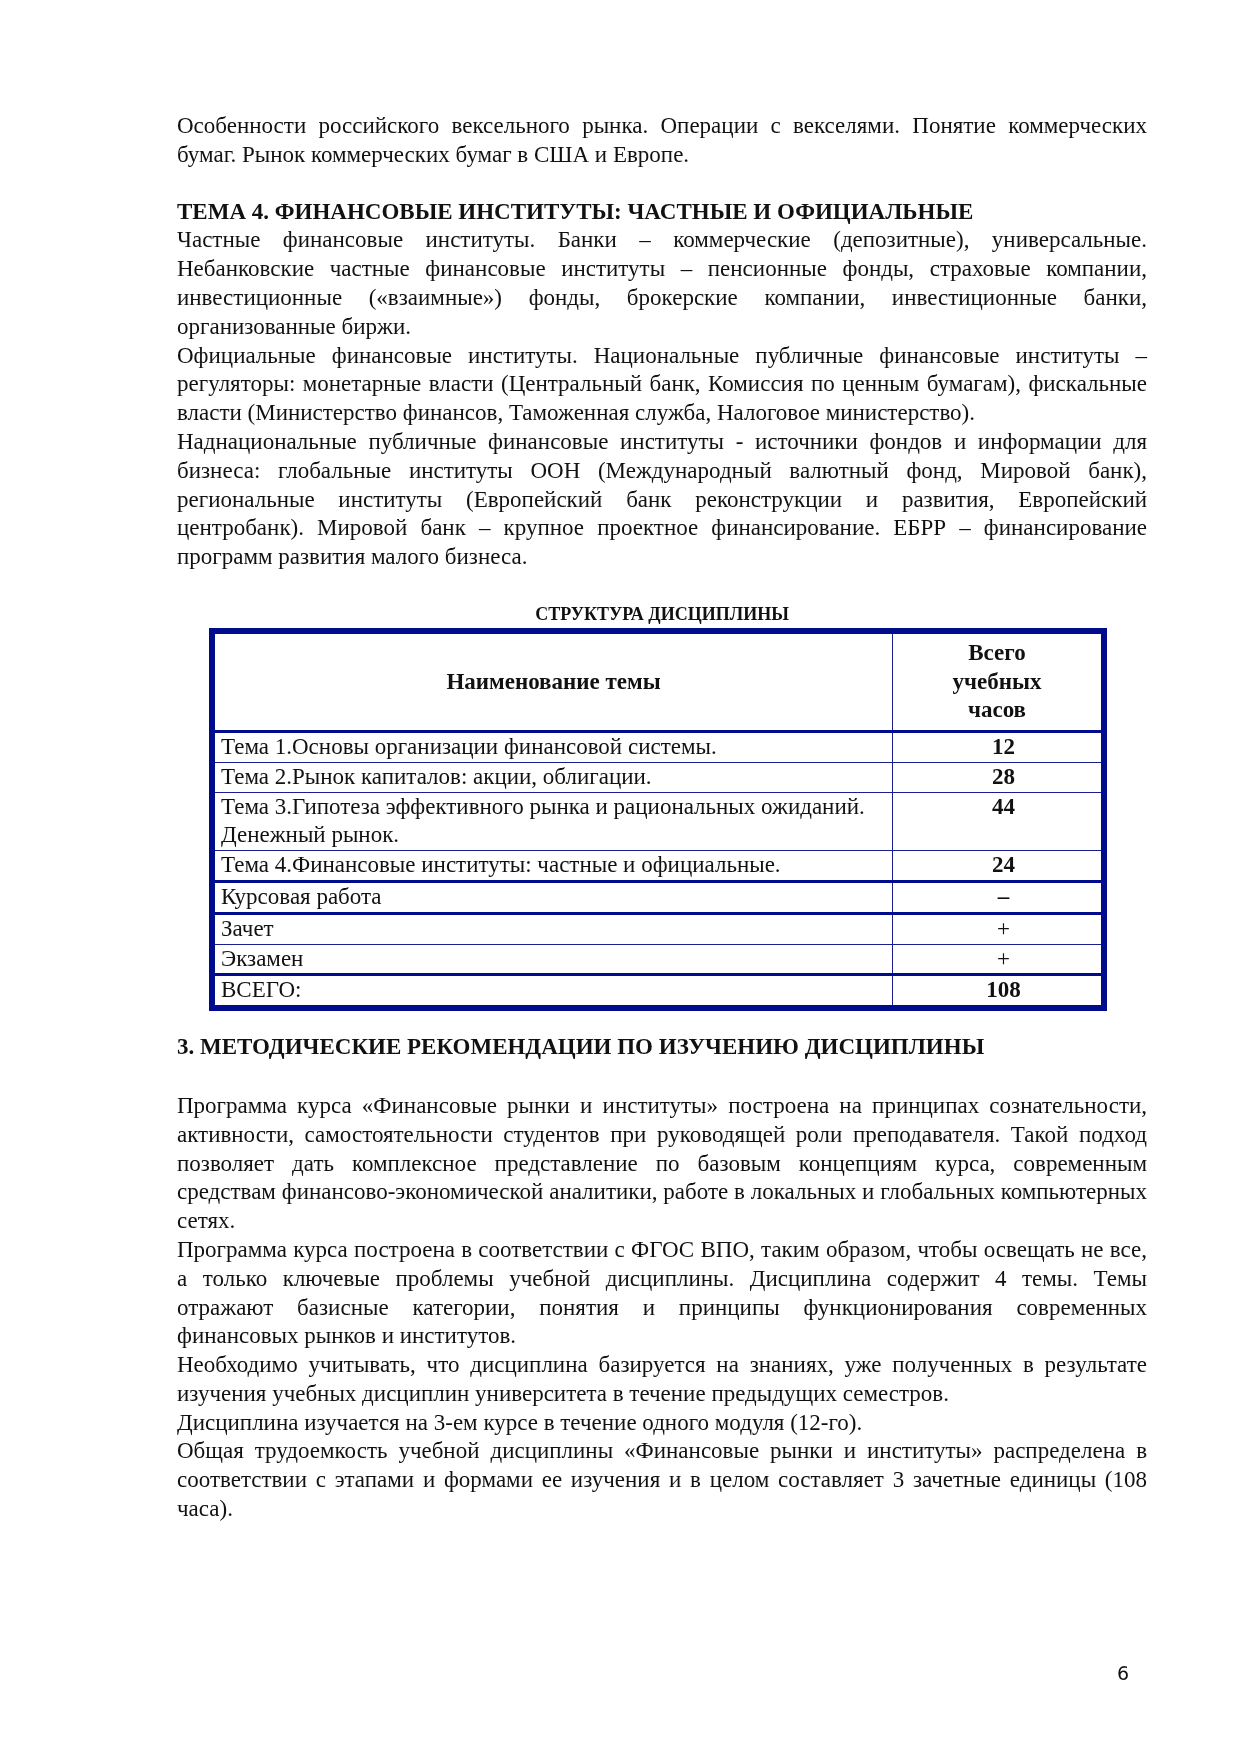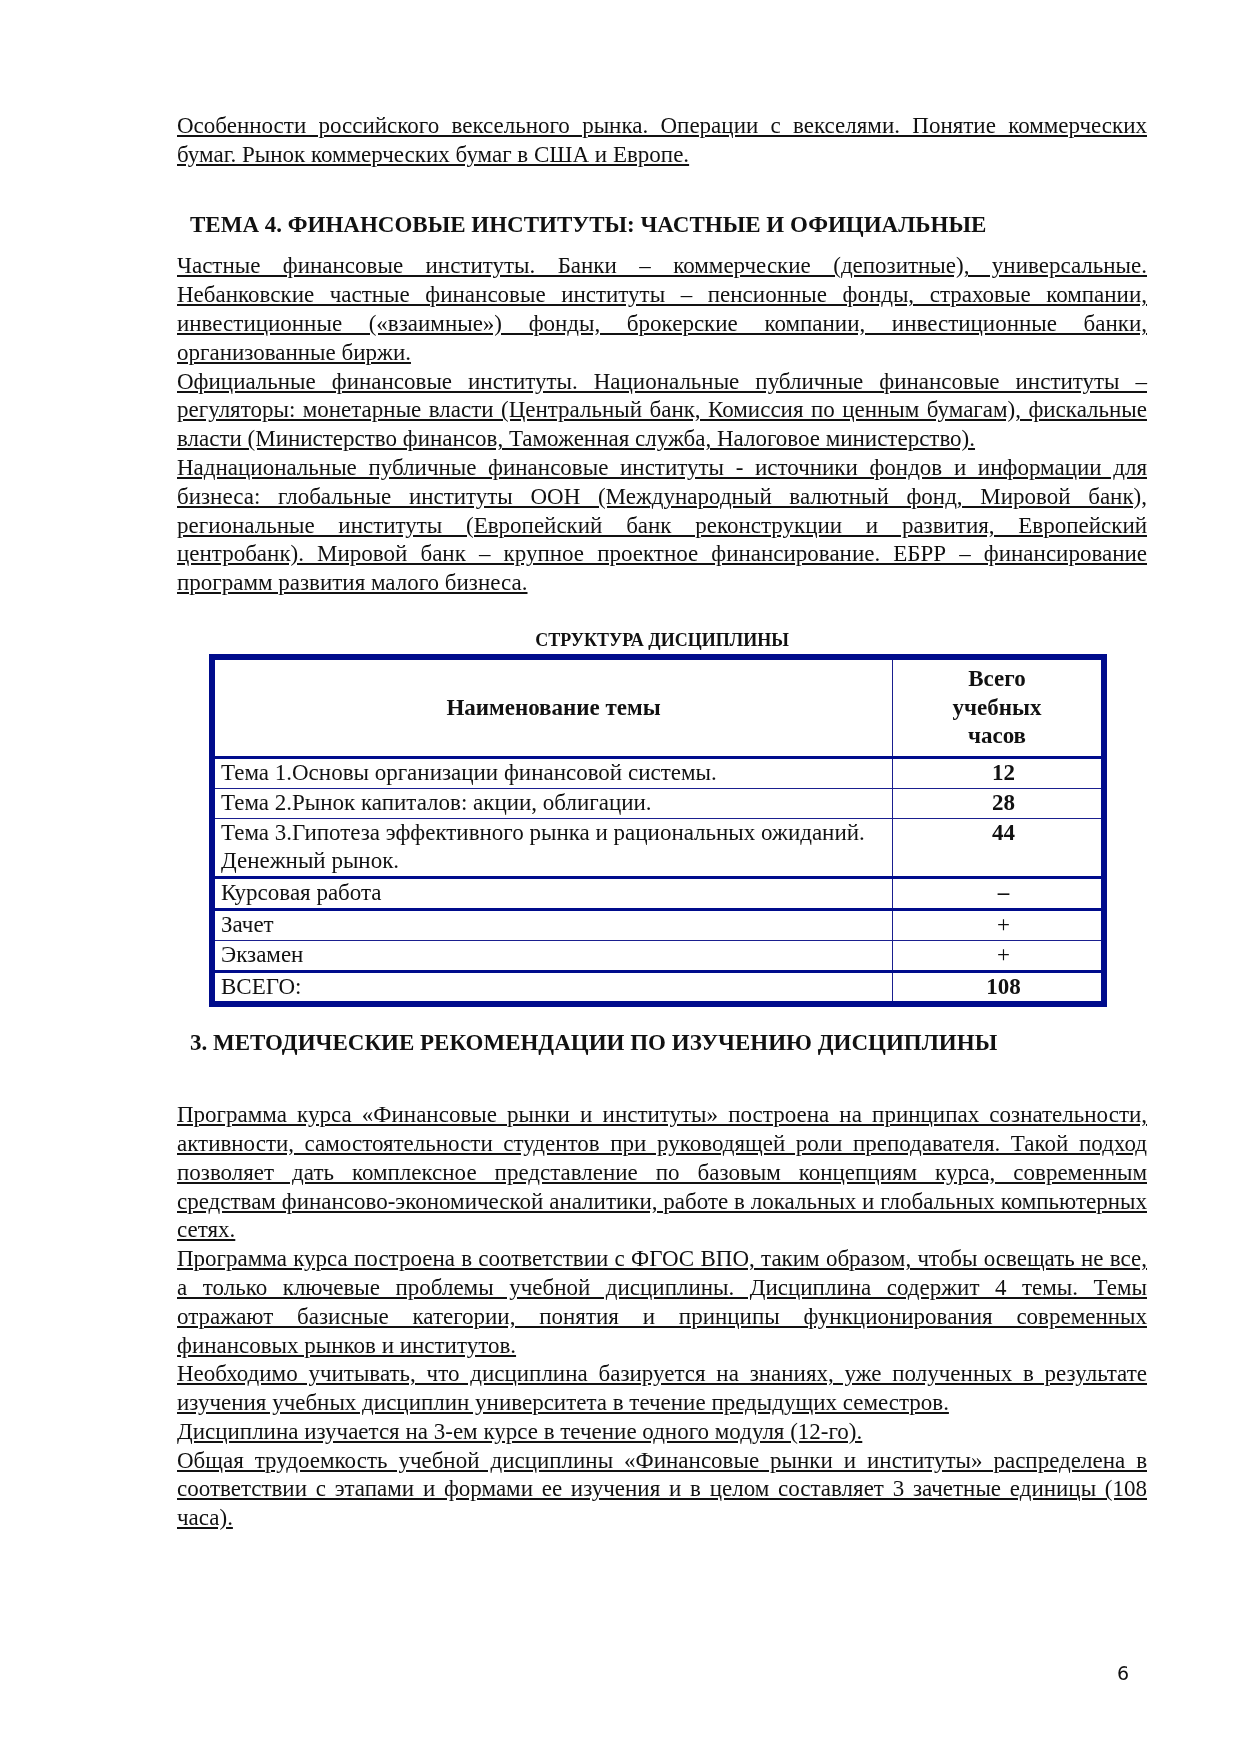--- a/index.html
+++ b/index.html
@@ -1,20 +1,20 @@
 <!DOCTYPE html>
 <html><head>
 <meta charset="utf-8">
 <style>
   html, body { margin: 0; padding: 0; background: #ffffff; }
   body { width: 1241px; height: 1754px; position: relative; overflow: hidden;
          font-family: "Liberation Serif", "DejaVu Serif", serif; color: #111; }
   .page { position: absolute; left: 177px; top: 112px; width: 970px; }
-  p { margin: 0; font-size: 23px; line-height: 28.8px; text-align: justify; text-align-last: left; text-decoration: underline; }
-  .h { font-weight: bold; font-size: 23px; line-height: 28.8px; margin: 13px; }
+  p { margin: 0; font-size: 23px; line-height: 28.8px; text-align: justify; text-align-last: left; }
+  .h { font-weight: bold; font-size: 23px; line-height: 28.8px; margin: 0; }
   .gap1 { height: 28px; }
   .gap-table-title { height: 28px; }
   .table-title { text-align: center; font-weight: bold; font-size: 18px; line-height: 28px; margin: 0; }
   table { border-collapse: collapse; margin-left: 32px; width: 898px; border: 6px solid #000c8c; font-size: 23px; line-height: 28.8px; }
   td, th { border: 1.5px solid #1a1f8f; padding: 0 6px; vertical-align: top; }
   th { font-weight: bold; text-align: center; vertical-align: middle; }
   th.name { height: 96px; }
   th.hours { width: 196px; line-height: 28.8px; padding: 2px 6px; }
   td.val { text-align: center; font-weight: bold; padding-left: 19px; }
   td.val.plain { font-weight: normal; }
@@ -55,20 +55,24 @@
       <td class="val">12</td>
     </tr>
     <tr>
       <td><b>Тема 2.</b><span>Рынок капиталов: акции, облигации.</span></td>
       <td class="val">28</td>
     </tr>
     <tr>
       <td><b>Тема 3.</b><span>Гипотеза эффективного рынка и рациональных ожиданий. Денежный рынок.</span></td>
       <td class="val">44</td>
     </tr>
+    <tr>
+      <td><b>Тема 4.</b><span>Финансовые институты: частные и официальные.</span></td>
+      <td class="val">24</td>
+    </tr>
     <tr class="thick-top">
       <td><span>Курсовая работа</span></td>
       <td class="val">–</td>
     </tr>
     <tr class="thick-top">
       <td><span>Зачет</span></td>
       <td class="val plain">+</td>
     </tr>
     <tr>
       <td><span>Экзамен</span></td>

